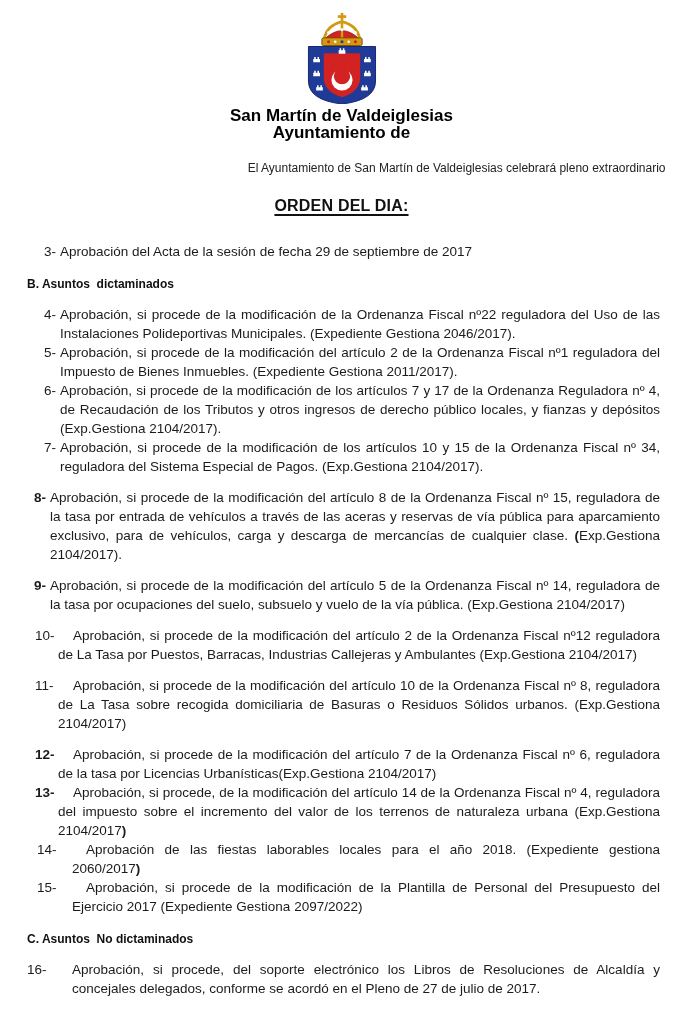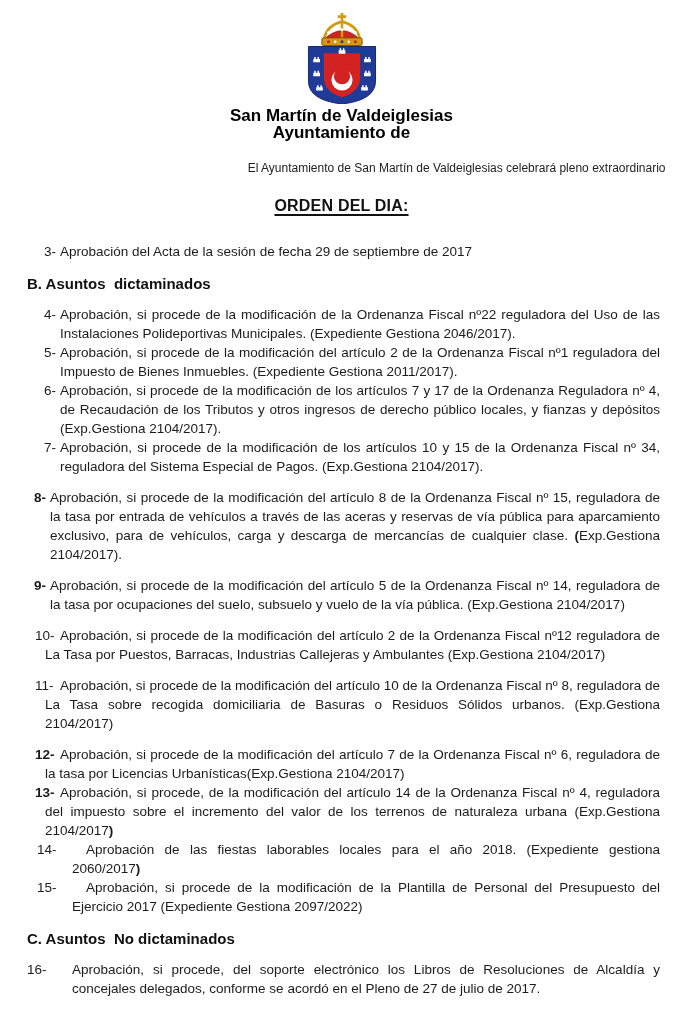--- a/index.html
+++ b/index.html
@@ -35,37 +35,37 @@
     letter-spacing:.2px;
   }
   .agenda-title span{
     text-decoration:underline;
     text-decoration-thickness:2px;
     text-underline-offset:3px;
   }
   
   .agenda-list{margin-top:25px;}
   .agenda-section{
-    font-weight:bold;font-size:15px;line-height:20px;
+    font-weight:bold;font-size:12px;line-height:20px;
     margin:13px 23px 11px 27px;color:#111;white-space:pre-wrap;
   }
   .agenda-item{
     position:relative;
     font-size:13.5px;line-height:19px;
     text-align:justify;
     margin:0 23px 0 0;
     color:#1b1b1b;
   }
   .agenda-item.gap{margin-top:12px;}
   .item-num{position:absolute;top:0;}
   .b{font-weight:bold;}
   
   .g-a{padding-left:60px;} .g-a .item-num{left:44px;}
   .g-b{padding-left:50px;} .g-b .item-num{left:34px;}
-  .g-c{padding-left:45px;text-indent:15px;} .g-c .item-num{left:35px;}
+  .g-c{padding-left:58px;text-indent:15px;} .g-c .item-num{left:35px;}
   .g-d{padding-left:72px;text-indent:14px;} .g-d .item-num{left:37px;}
   .g-e{padding-left:72px;} .g-e .item-num{left:27px;}
   .g-c .item-num,.g-d .item-num,.g-e .item-num{text-indent:0;}
 </style>
 </head>
 <body>
 
 <div class="page">
 
   <div class="crest">

